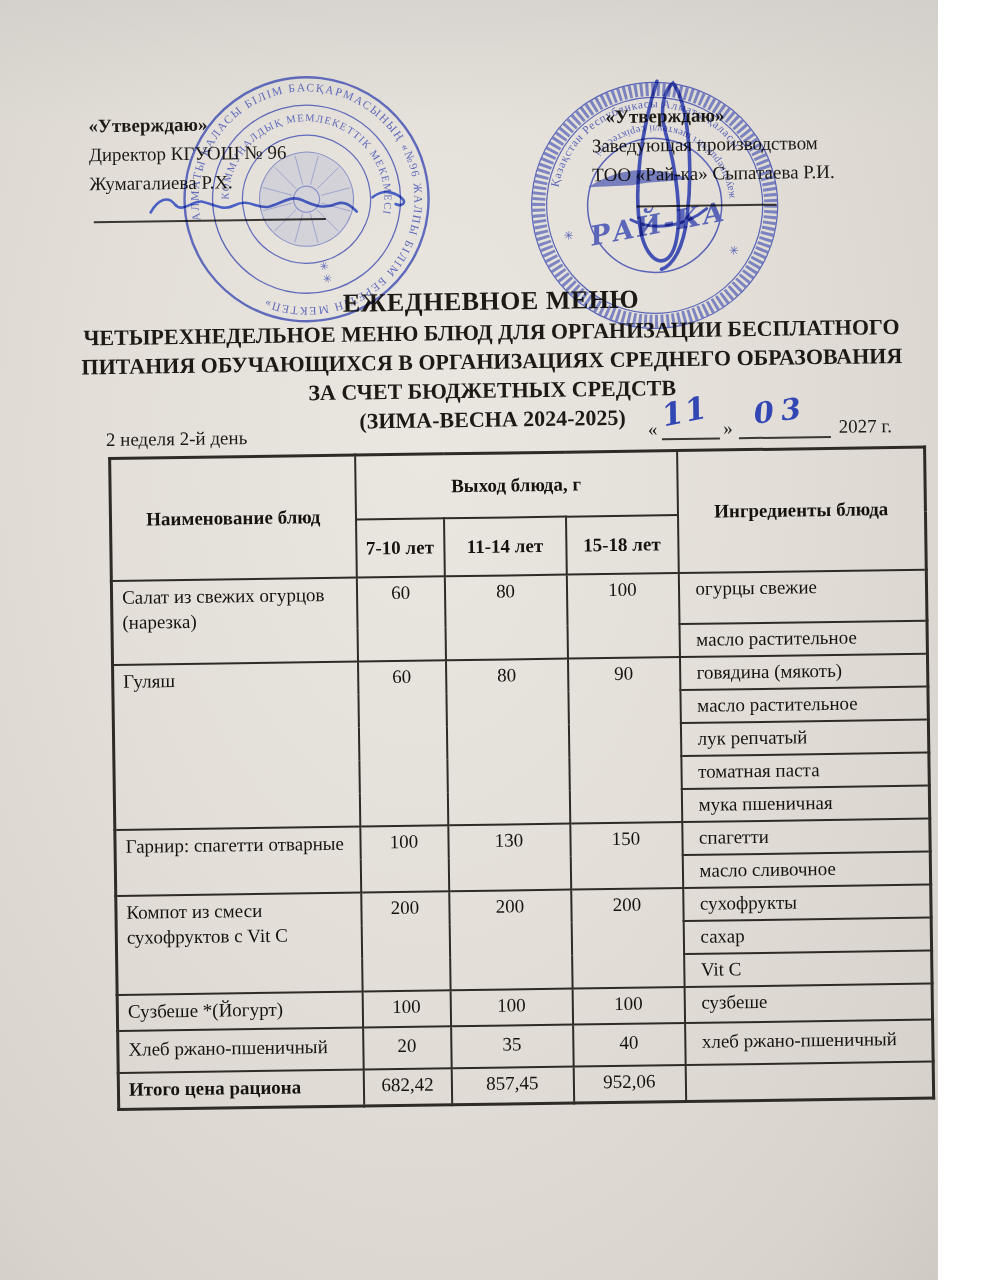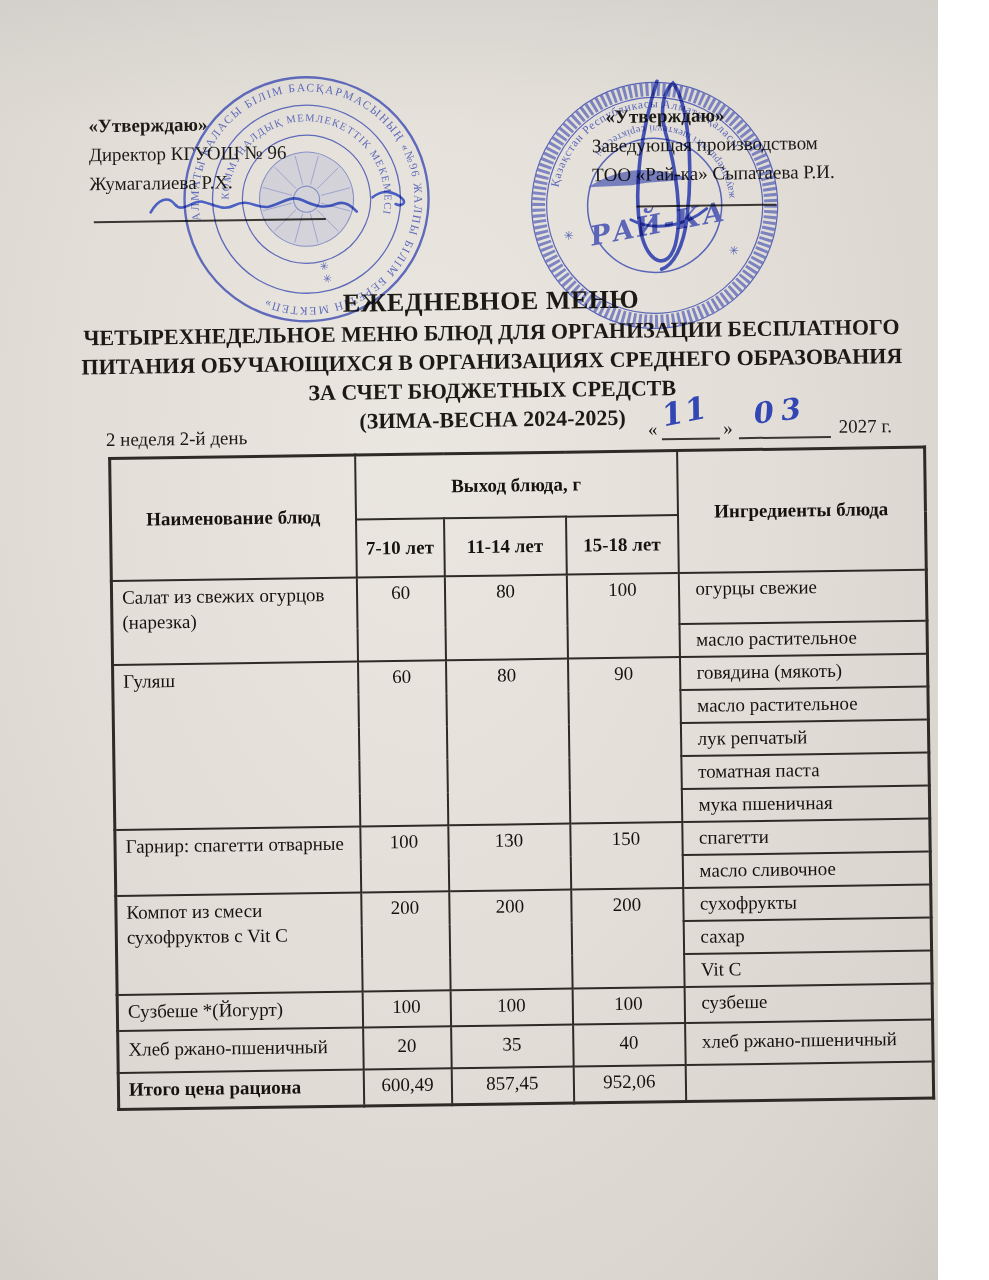--- a/index.html
+++ b/index.html
@@ -186,21 +186,21 @@
         <tr>
           <td class="name h32">Хлеб ржано-пшеничный</td>
           <td class="val h32">20</td>
           <td class="val h32">35</td>
           <td class="val h32">40</td>
           <td class="ing h32">хлеб ржано-пшеничный</td>
         </tr>
 
         <tr>
           <td class="name total h28">Итого цена рациона</td>
-          <td class="val">600,49</td>
+          <td class="val">682,42</td>
           <td class="val">857,45</td>
           <td class="val">952,06</td>
           <td class="ing"></td>
         </tr>
       </tbody>
     </table>
 
     <svg class="stamp stamp-left" width="270" height="270" viewBox="0 0 270 270">
       <g transform="rotate(-14 135 135)" opacity="0.88">
         <circle cx="135" cy="135" r="122" fill="none" stroke="#4d59b6" stroke-width="2.4"></circle>

